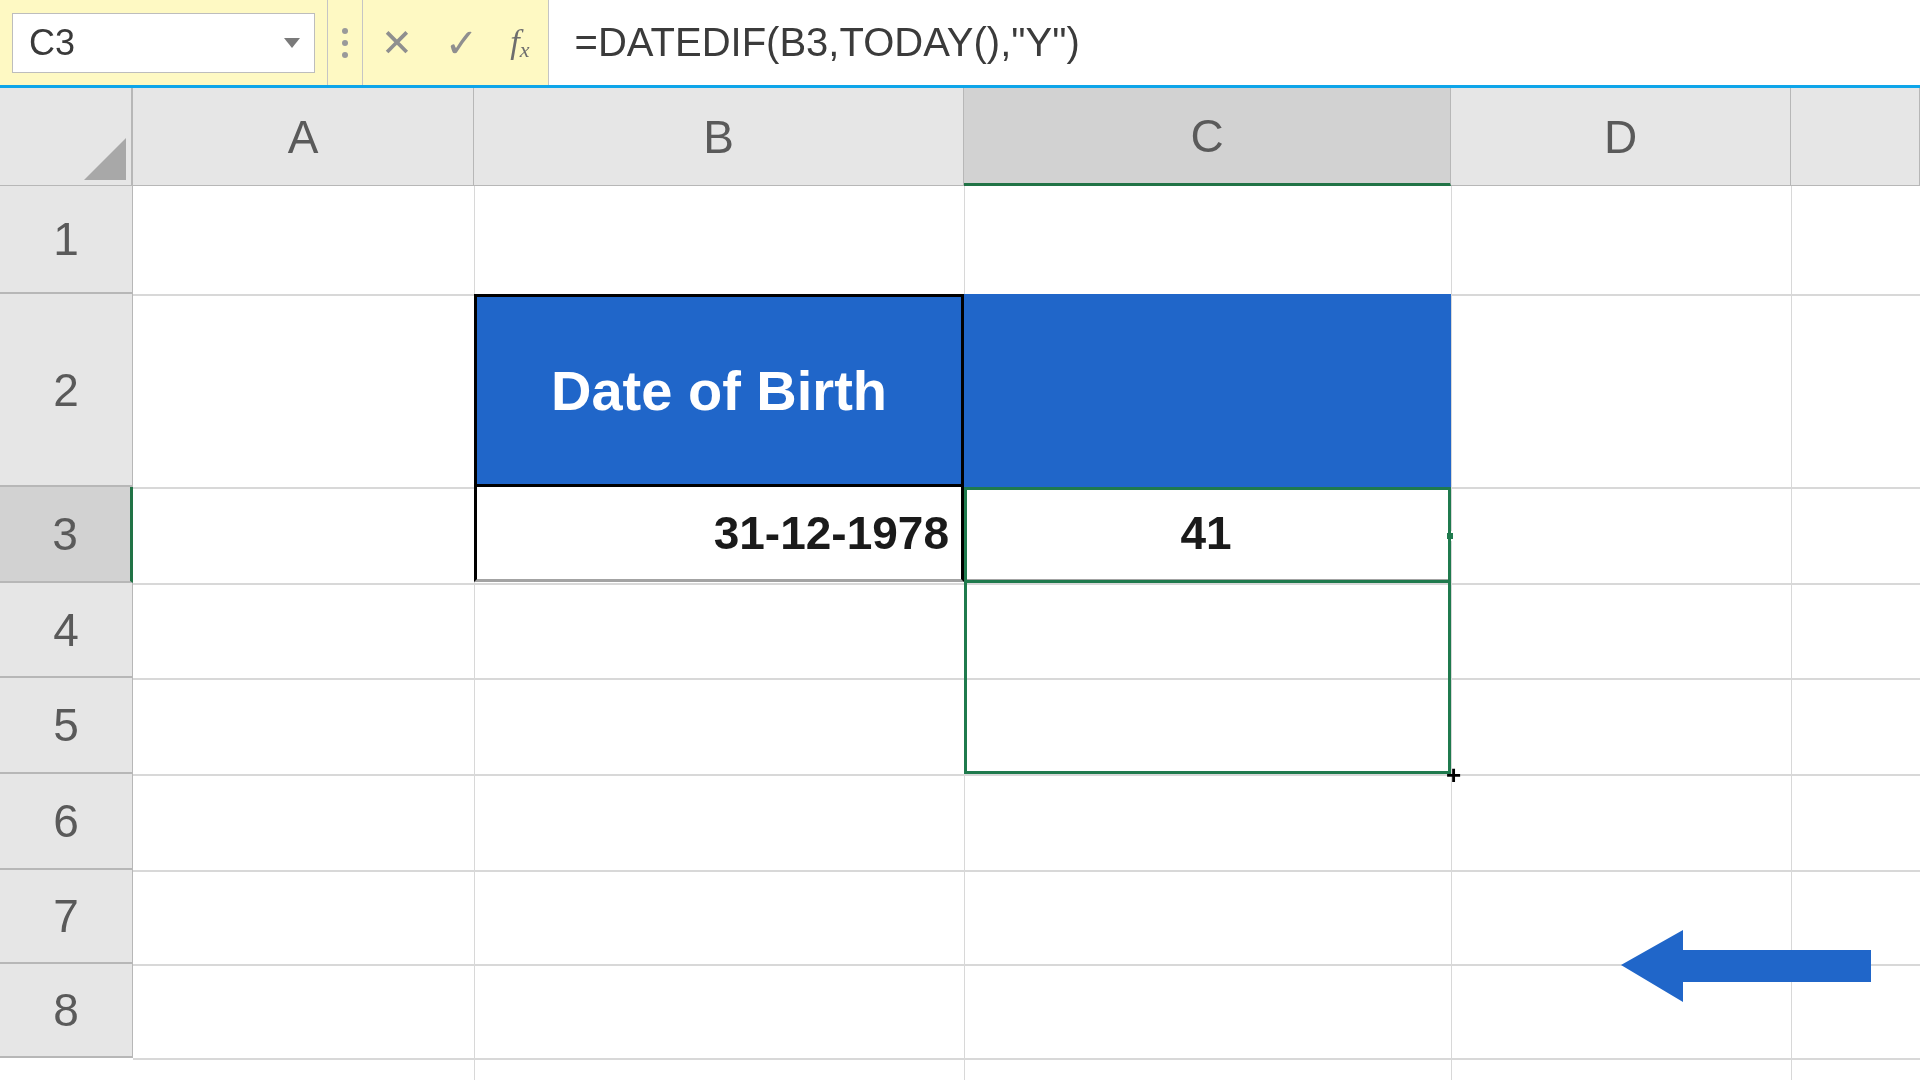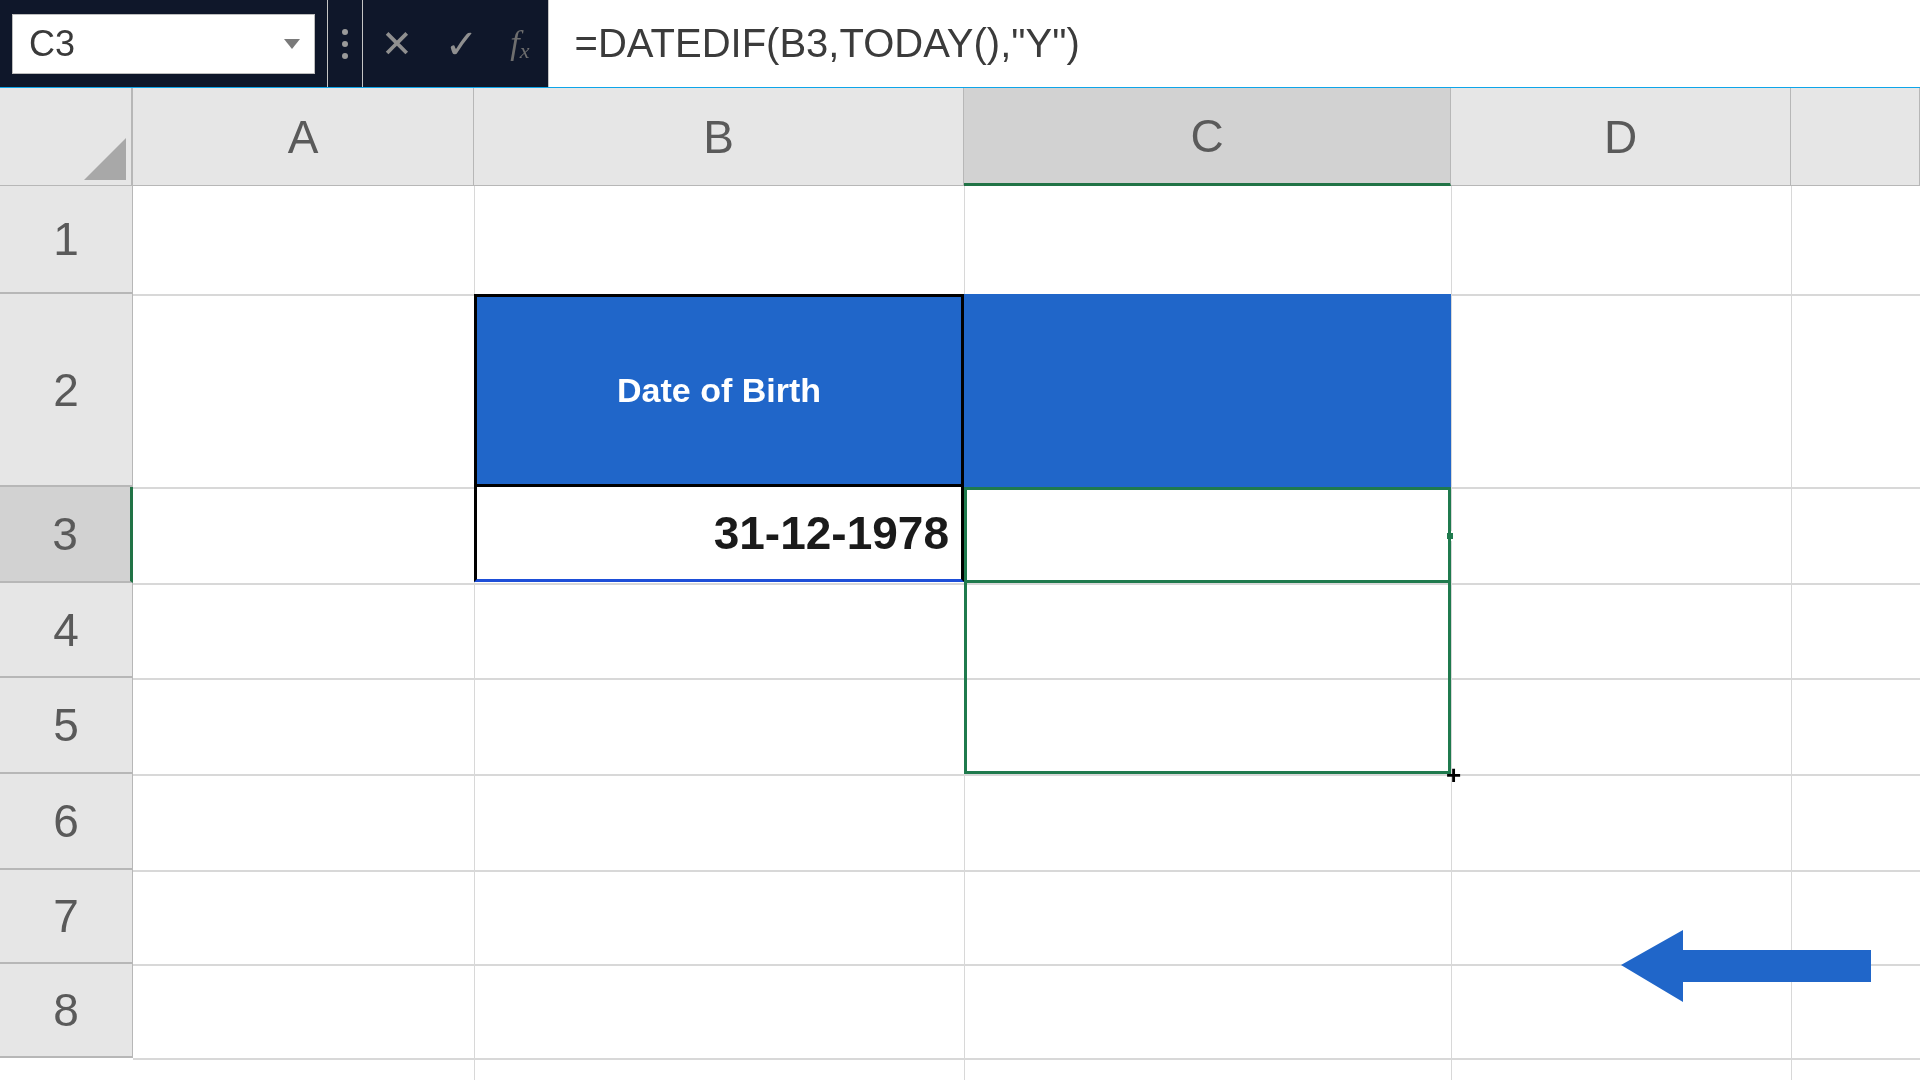--- a/index.html
+++ b/index.html
@@ -10,22 +10,22 @@
     height: 1080px;
     overflow: hidden;
     position: relative;
   }
 
   
   .formula-bar {
     display: flex;
     align-items: stretch;
     height: 88px;
-    border-bottom: 1px solid #0ea5e9;
-    background: #0f172a;
+    border-bottom: 3px solid #0ea5e9;
+    background: #fef9c3;
     position: relative;
   }
   .name-box-wrap {
     width: 328px;
     display: flex;
     align-items: center;
     padding: 12px 12px 12px 12px;
     border-right: 1px solid #c5c5c5;
   }
   .name-box {
@@ -212,40 +212,40 @@
     display: flex;
     height: 193px;
     background: #2066c9;
   }
   .dt-h-cell {
     display: flex;
     align-items: center;
     justify-content: center;
     color: #fff;
     font-weight: 800;
-    font-size: 34px;
+    font-size: 56px;
     border: 3px solid #000;
     font-family: Arial, sans-serif;
   }
   .dt-h-b { width: 490px; }
   .dt-h-c { width: 487px; border-left: none; }
 
   .dt-row {
     display: flex;
     height: 95px;
   }
   .dt-cell {
     display: flex;
     align-items: center;
     font-size: 46px;
     font-weight: 800;
     color: #1a1a1a;
     border-left: 3px solid #000;
     border-right: 3px solid #000;
-    border-bottom: 3px solid #1d4ed8;
+    border-bottom: 3px solid #a3a3a3;
     background: #fff;
     padding: 0 12px;
     font-family: Arial, sans-serif;
   }
   .dt-b { width: 490px; justify-content: flex-end; }
   .dt-c { width: 487px; justify-content: center; border-left: none; }
 
   
   .fill-box {
     position: absolute;
@@ -343,20 +343,21 @@
     <div class="grid-line-h" style="top:684px"></div>
     <div class="grid-line-h" style="top:778px"></div>
     <div class="grid-line-h" style="top:872px"></div>
 
     <div class="data-table">
       <div class="dt-header">
         <div class="dt-h-cell dt-h-b">Date of Birth</div>
       </div>
       <div class="dt-row">
         <div class="dt-cell dt-b">31-12-1978</div>
+        <div class="dt-cell dt-c">41</div>
       </div>
     </div>
 
     <div class="cell-sel" style="left:831px; top:301px; width:487px; height:96px;"></div>
 
     <div class="fill-handle-mid" style="left:1312px; top:345px;"></div>
 
     <div class="fill-box" style="left:831px; top:301px; width:487px; height:287px;"></div>
 
     <div class="fill-pointer" style="left:1313px; top:576px;">+</div>

